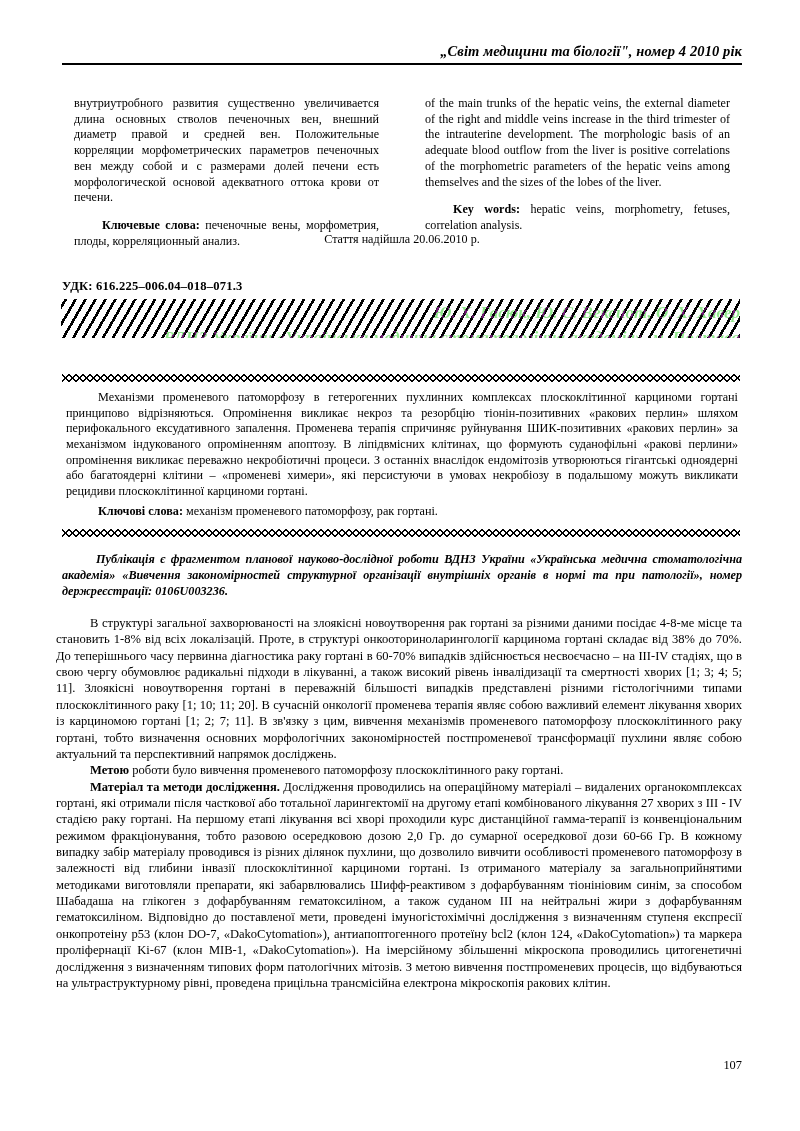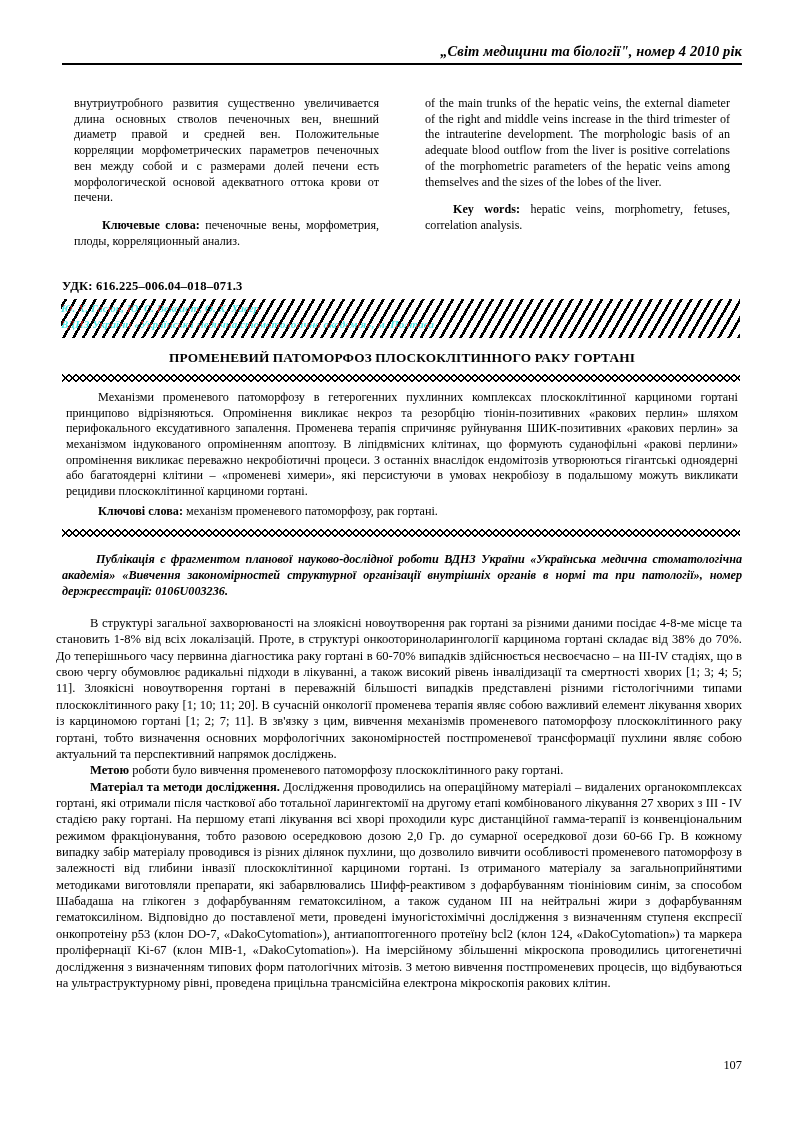--- a/index.html
+++ b/index.html
@@ -104,28 +104,28 @@
       -60deg,
       #000000 0px,
       #000000 2.6px,
       #ffffff 2.6px,
       #ffffff 8.6px
     );
   }
   .hatch-band .authors {
     position: relative;
     z-index: 2;
-    text-align: left;
-    font-size: 11px;
+    text-align: right;
+    font-size: 17px;
     font-weight: bold;
     font-style: italic;
     line-height: 1.45;
     padding-top: 2px;
     mix-blend-mode: difference;
-    color: #b91c1c;
+    color: #701a75;
     white-space: nowrap;
   }
   .hatch-band .authors div {
     white-space: nowrap;
   }
 
   
   .art-title {
     position: absolute;
     top: 350px;
@@ -218,32 +218,32 @@
     <div class="col">
       <p>внутриутробного развития существенно увеличивается длина основных стволов печеночных вен, внешний диаметр правой и средней вен. Положительные корреляции морфометрических параметров печеночных вен между собой и с размерами долей печени есть морфологической основой адекватного оттока крови от печени.</p>
       <p class="indent"><span class="kw-label">Ключевые слова:</span><span> печеночные вены, морфометрия, плоды, корреляционный анализ.</span></p>
     </div>
     <div class="col">
       <p>of the main trunks of the hepatic veins, the external diameter of the right and middle veins increase in the third trimester of the intrauterine development. The morphologic basis of  an adequate  blood outflow from the liver is positive correlations of the morphometric parameters of the hepatic veins among themselves and the sizes of the lobes of the liver.</p>
       <p class="indent"><span class="kw-label">Key words:</span><span> hepatic veins, morphometry, fetuses, correlation analysis.</span></p>
     </div>
   </div>
 
+  <div class="stattya">Стаття надійшла 20.06.2010 р.</div>
 
   <div class="udc">УДК: 616.225–006.04–018–071.3</div>
 
   <div class="hatch-band">
     <div class="hatch-bg"></div>
     <div class="authors">
       <div>Ю. Х. Гасюк, Ю. С. Вексиот, О. Х. Хавер</div>
       <div>ВДНЗ України «Українська медична стоматологічна академія», м. Полтава</div>
     </div>
   </div>
 
-  <div class="art-title">ПРОМЕНЕВИЙ ПАТОМОРФОЗ ПЛОСКОКЛІТИННОГО РАКУ ГОРТАНІ</div>
 
   <div class="zigzag zigzag-top"></div>
 
   <div class="abstract">
     <p>Механізми променевого патоморфозу в гетерогенних пухлинних комплексах плоскоклітинної карциноми гортані принципово відрізняються. Опромінення викликає некроз та резорбцію тіонін-позитивних «ракових перлин» шляхом перифокального ексудативного запалення. Променева терапія спричиняє руйнування ШИК-позитивних «ракових перлин» за механізмом індукованого опроміненням апоптозу. В ліпідвмісних клітинах, що формують суданофільні «ракові перлини» опромінення викликає переважно некробіотичні процеси. З останніх внаслідок ендомітозів утворюються гігантські одноядерні або багатоядерні клітини – «променеві химери», які персистуючи в умовах некробіозу в подальшому можуть викликати рецидиви плоскоклітинної карциноми гортані.</p>
     <p class="kw"><span class="kw-label">Ключові слова:</span><span> механізм променевого патоморфозу, рак гортані.</span></p>
   </div>
 
   <div class="zigzag zigzag-bottom"></div>
 

